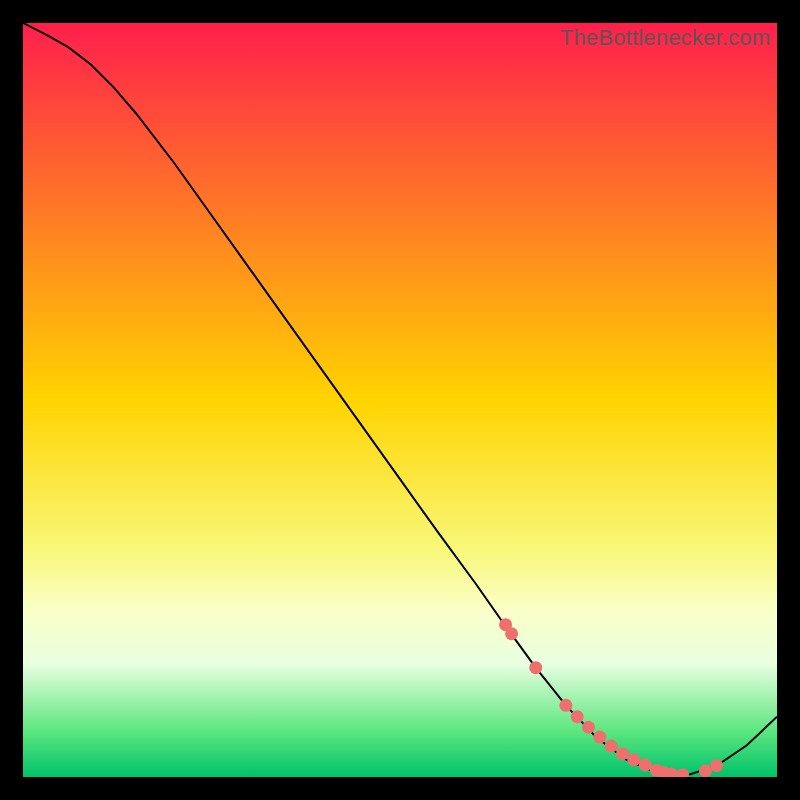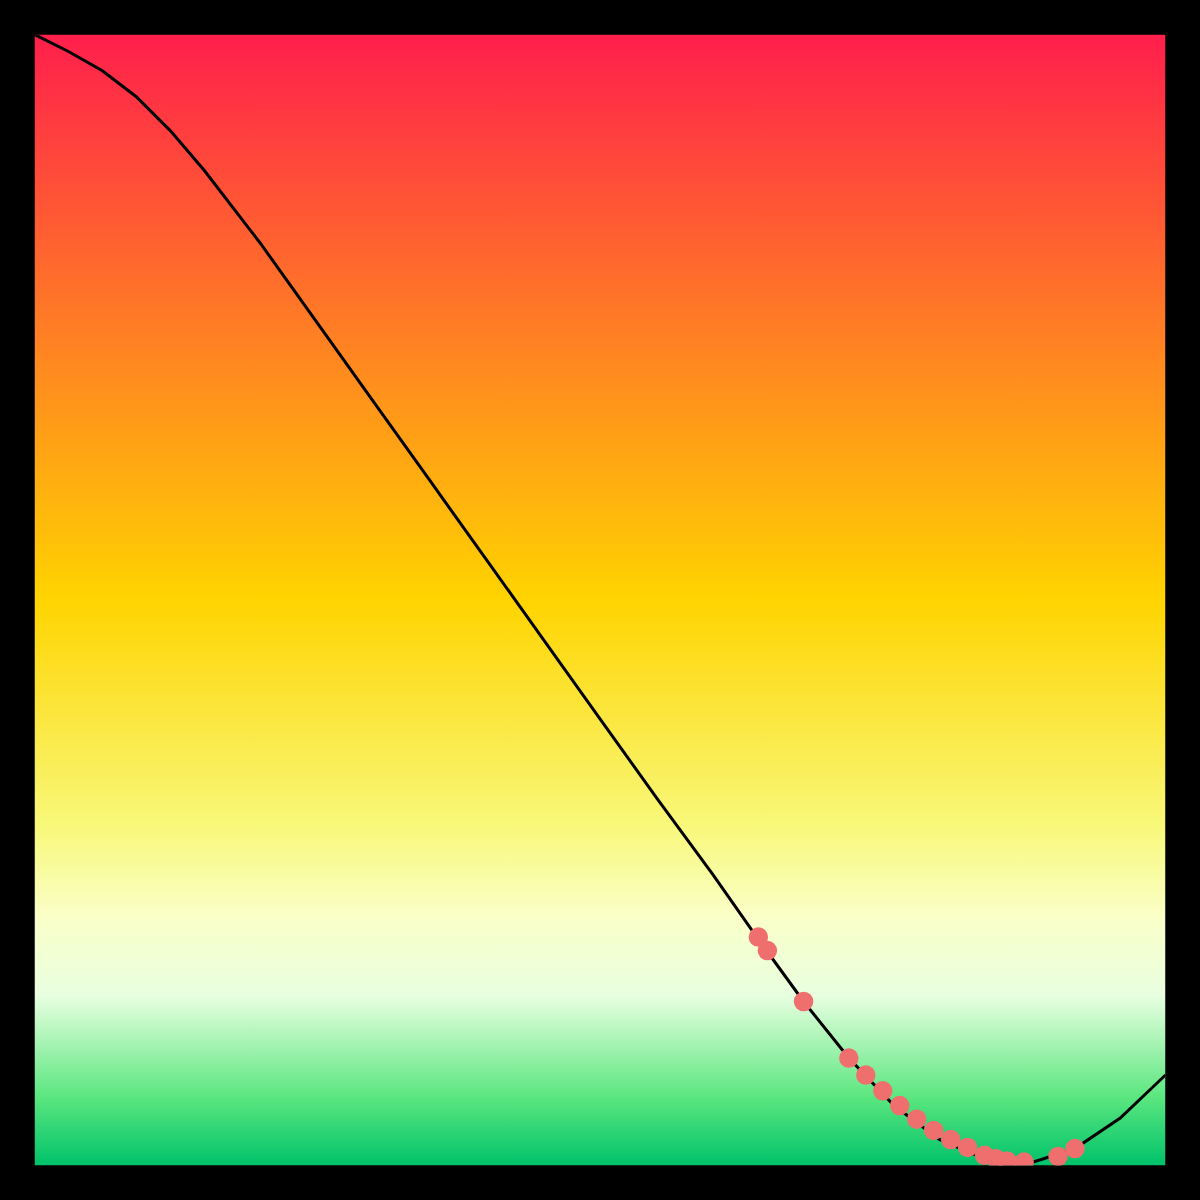--- a/index.html
+++ b/index.html
@@ -66,13 +66,14 @@
         <circle cx="610.74" cy="736.66" r="6.5" fill="#ef6f6f"></circle>
         <circle cx="622.05" cy="741.94" r="6.5" fill="#ef6f6f"></circle>
         <circle cx="633.36" cy="747.21" r="6.5" fill="#ef6f6f"></circle>
         <circle cx="640.90" cy="749.48" r="6.5" fill="#ef6f6f"></circle>
         <circle cx="648.44" cy="750.98" r="6.5" fill="#ef6f6f"></circle>
         <circle cx="659.75" cy="751.74" r="6.5" fill="#ef6f6f"></circle>
         <circle cx="682.37" cy="747.97" r="6.5" fill="#ef6f6f"></circle>
         <circle cx="693.68" cy="742.69" r="6.5" fill="#ef6f6f"></circle>
       </g>
   </svg>
+  <div class="watermark">TheBottlenecker.com</div>
 </div>
 
 </body></html>

